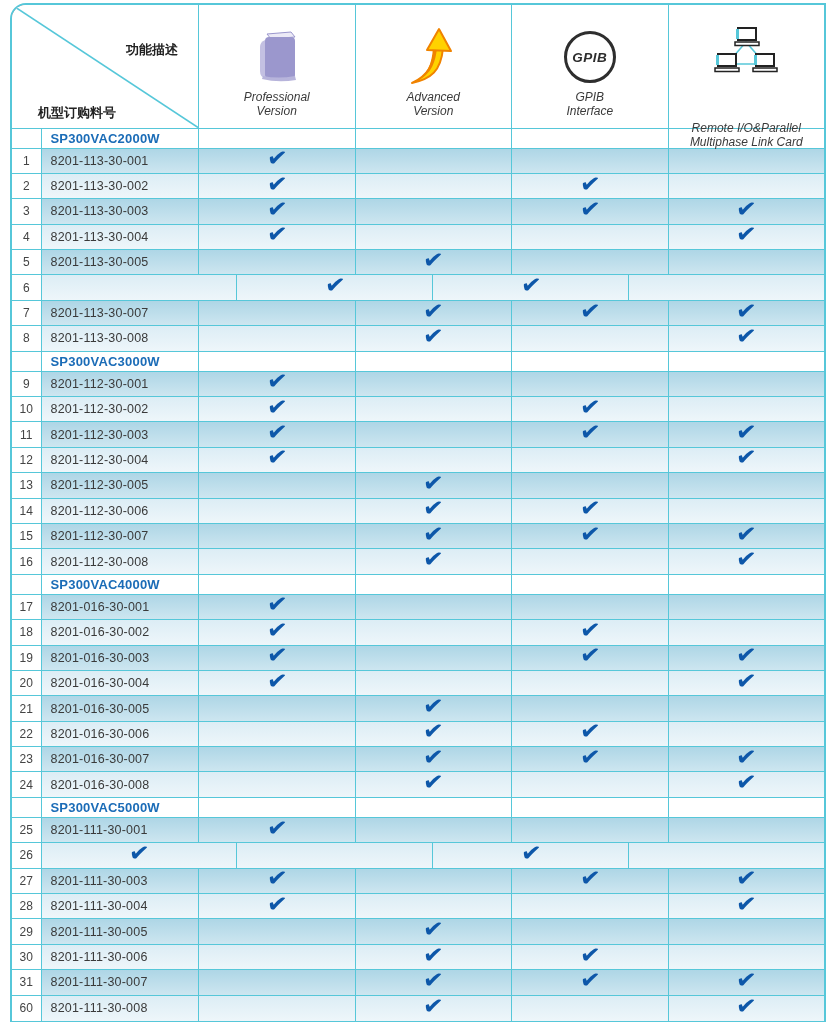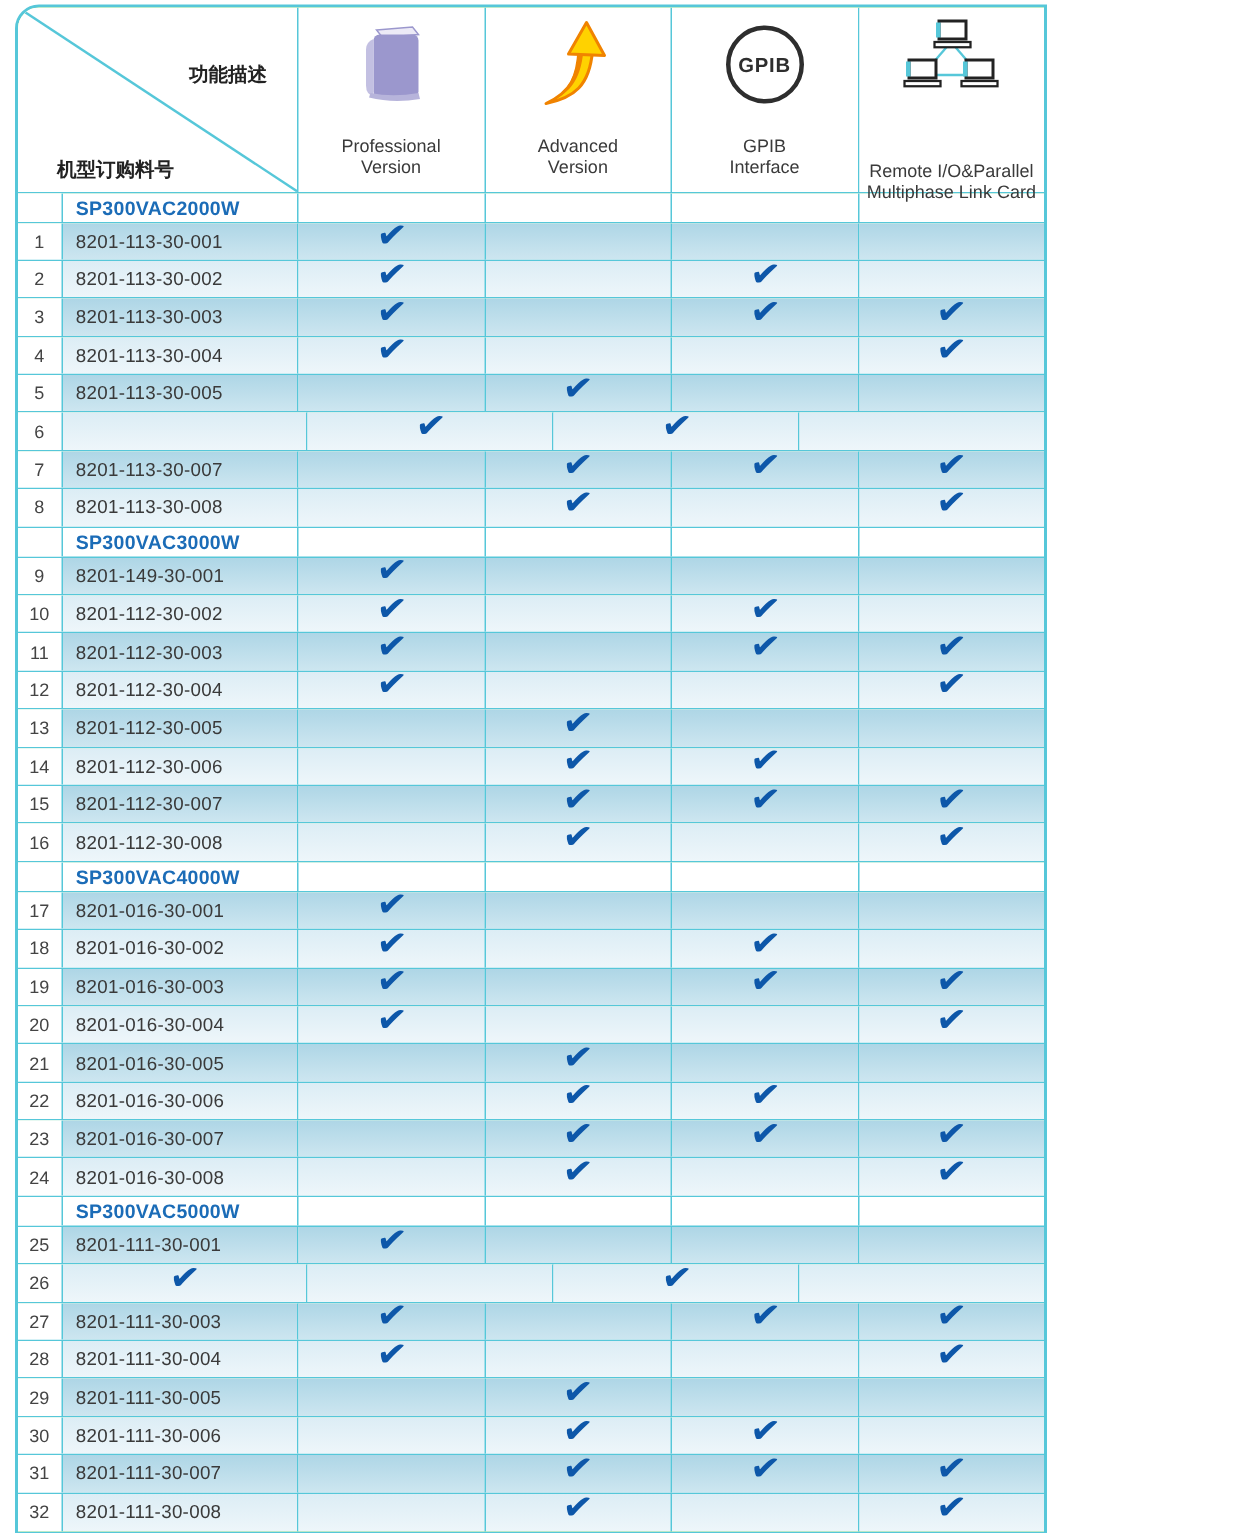--- a/index.html
+++ b/index.html
@@ -5,40 +5,40 @@
   :root{
     --bd:#56c7d9;
     --check:#0d57a9;
     --model:#1b6cb7;
     --txt:#3a3a3a;
   }
   *{margin:0;padding:0;box-sizing:border-box;}
   body{font-family:"Liberation Sans","DejaVu Sans",sans-serif;background:#ffffff;}
   .page{position:relative;width:830px;height:1022px;background:#fff;}
   .tablewrap{
-    position:absolute;left:10px;top:3px;width:688px;
+    position:absolute;left:10px;top:3px;width:816px;
     border:2px solid var(--bd);
     border-radius:16px 0 0 0;
     overflow:hidden;
-    background:#bef264;
+    background:#0f172a;
   }
   .row{display:flex;border-bottom:1.5px solid var(--bd);background:#fff;}
   .row:last-child{border-bottom:none;}
   .cell{border-right:1.5px solid var(--bd);display:flex;align-items:center;overflow:visible;}
   .cell:last-child{border-right:none;gap:37px;}
   .c-num{width:29.5px;justify-content:center;font-size:12px;color:#444;background:#fff;}
   .c-part{width:157.5px;padding-left:9px;font-size:12.5px;color:var(--txt);letter-spacing:.2px;background:transparent;}
   .c-feat{flex:1 1 0;justify-content:center;}
   
   .row-head{height:123.5px;}
   .diag-cell{position:relative;width:187px;background:#fff;}
   .diag-cell svg.diag{position:absolute;inset:0;width:100%;height:100%;}
   .corner-top{position:absolute;top:36px;right:20px;font-size:13px;font-weight:bold;color:#222;}
   .corner-bottom{position:absolute;bottom:6px;left:26px;font-size:13px;font-weight:bold;color:#222;}
-  .feat-head{flex-direction:column;justify-content:space-between;padding:7px 2px 9px 2px;align-items:center;background:#fff;}
+  .feat-head{flex-direction:column;justify-content:space-between;padding:21px 2px 9px 2px;align-items:center;background:#fff;font-style:italic;}
   .icon-box{height:62px;display:flex;align-items:center;justify-content:center;}
   .feat-label{font-size:12px;color:#3a3a3a;text-align:center;line-height:1.2;white-space:pre-line;}
   .gpib-circle{width:52px;height:52px;border:3px solid #2e2e2e;border-radius:50%;display:flex;align-items:center;justify-content:center;font-size:13.5px;font-weight:bold;color:#2e2e2e;letter-spacing:.5px;}
   
   .row-sec{height:20px;background:#fff;}
   .row-sec .c-part{font-weight:bold;color:var(--model);font-size:13px;}
   
   .row-data{height:25.4px;}
   .row-data.dark .c-part,.row-data.dark .c-feat{background:linear-gradient(180deg,#aed6e6 0%,#cde6f0 100%);}
   .row-data.light .c-part,.row-data.light .c-feat{background:linear-gradient(180deg,#dcedf5 0%,#eef6fa 100%);}
@@ -238,21 +238,21 @@
     <div class="cell c-num"></div>
     <div class="cell c-part model">SP300VAC3000W</div>
     <div class="cell c-feat"></div>
     <div class="cell c-feat"></div>
     <div class="cell c-feat"></div>
     <div class="cell c-feat"></div>
   </div>
 
   <div class="row row-data dark">
     <div class="cell c-num">9</div>
-    <div class="cell c-part">8201-149-30-001</div>
+    <div class="cell c-part">8201-112-30-001</div>
     <div class="cell c-feat">
             <span class="check">✔</span>
           </div>
     <div class="cell c-feat"></div>
     <div class="cell c-feat"></div>
     <div class="cell c-feat"></div>
   </div>
 
   <div class="row row-data light">
     <div class="cell c-num">10</div>
@@ -553,21 +553,21 @@
           </div>
     <div class="cell c-feat">
             <span class="check">✔</span>
           </div>
     <div class="cell c-feat">
             <span class="check">✔</span>
           </div>
   </div>
 
   <div class="row row-data light">
-    <div class="cell c-num">32</div>
+    <div class="cell c-num">60</div>
     <div class="cell c-part">8201-111-30-008</div>
     <div class="cell c-feat"></div>
     <div class="cell c-feat">
             <span class="check">✔</span>
           </div>
     <div class="cell c-feat"></div>
     <div class="cell c-feat">
             <span class="check">✔</span>
           </div>
   </div>

